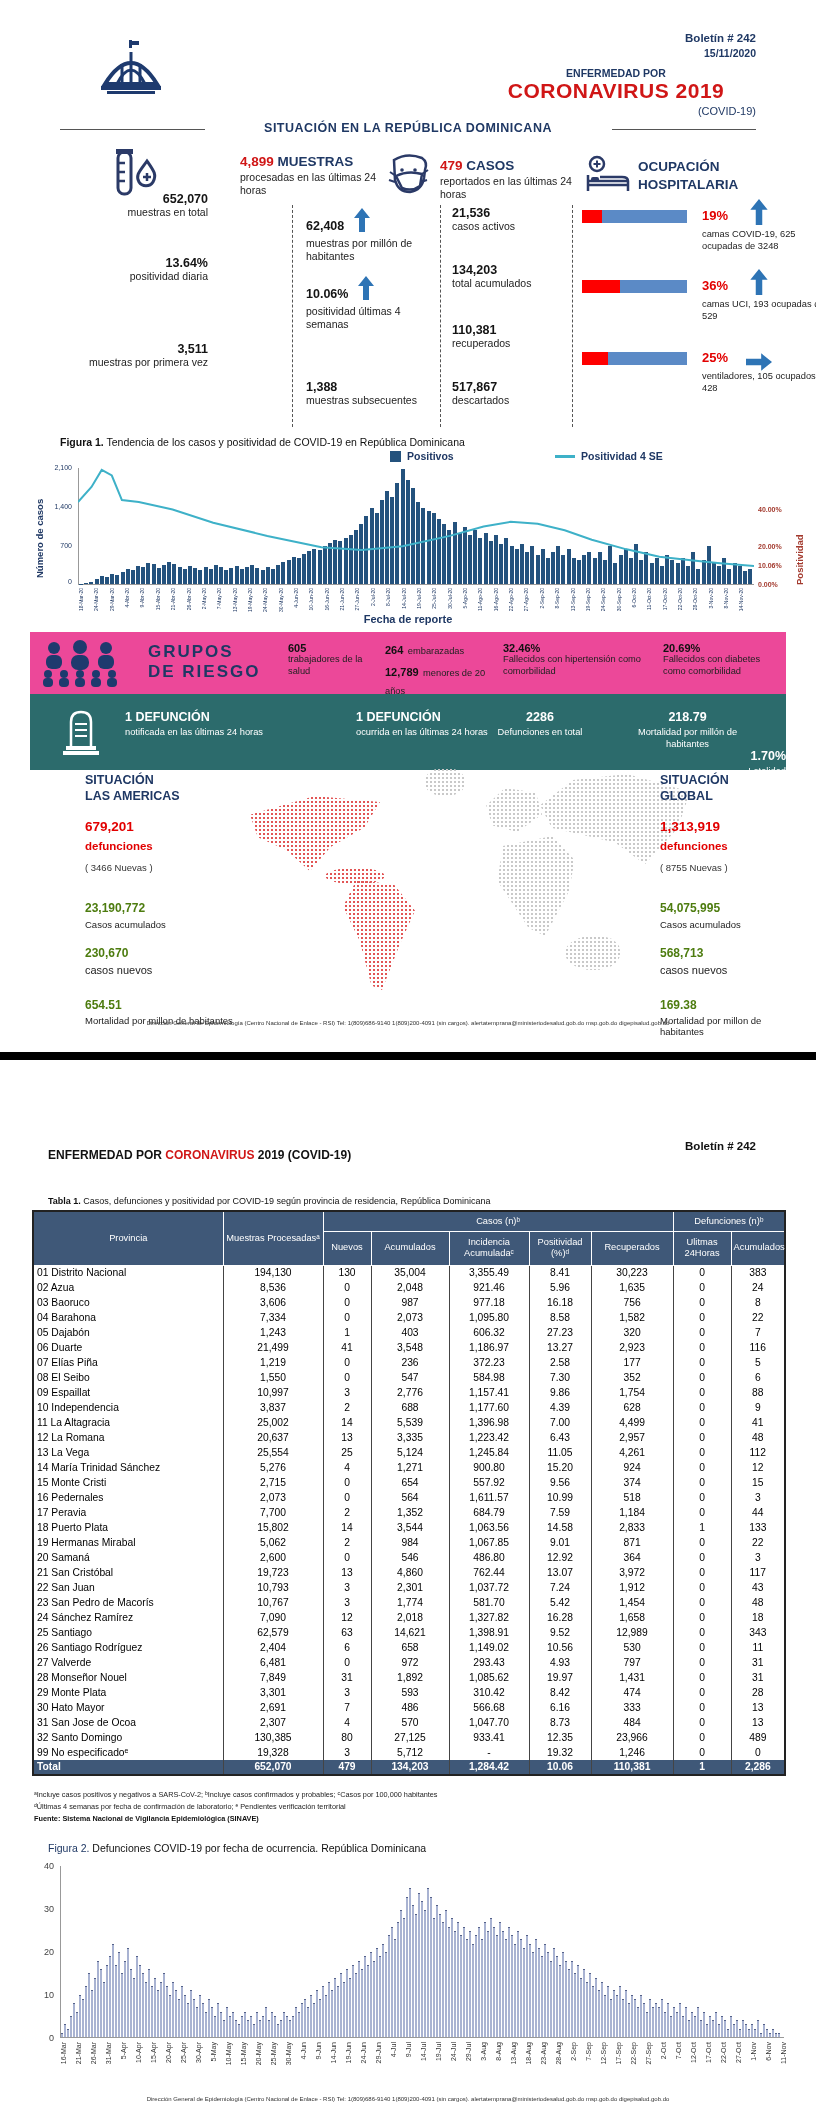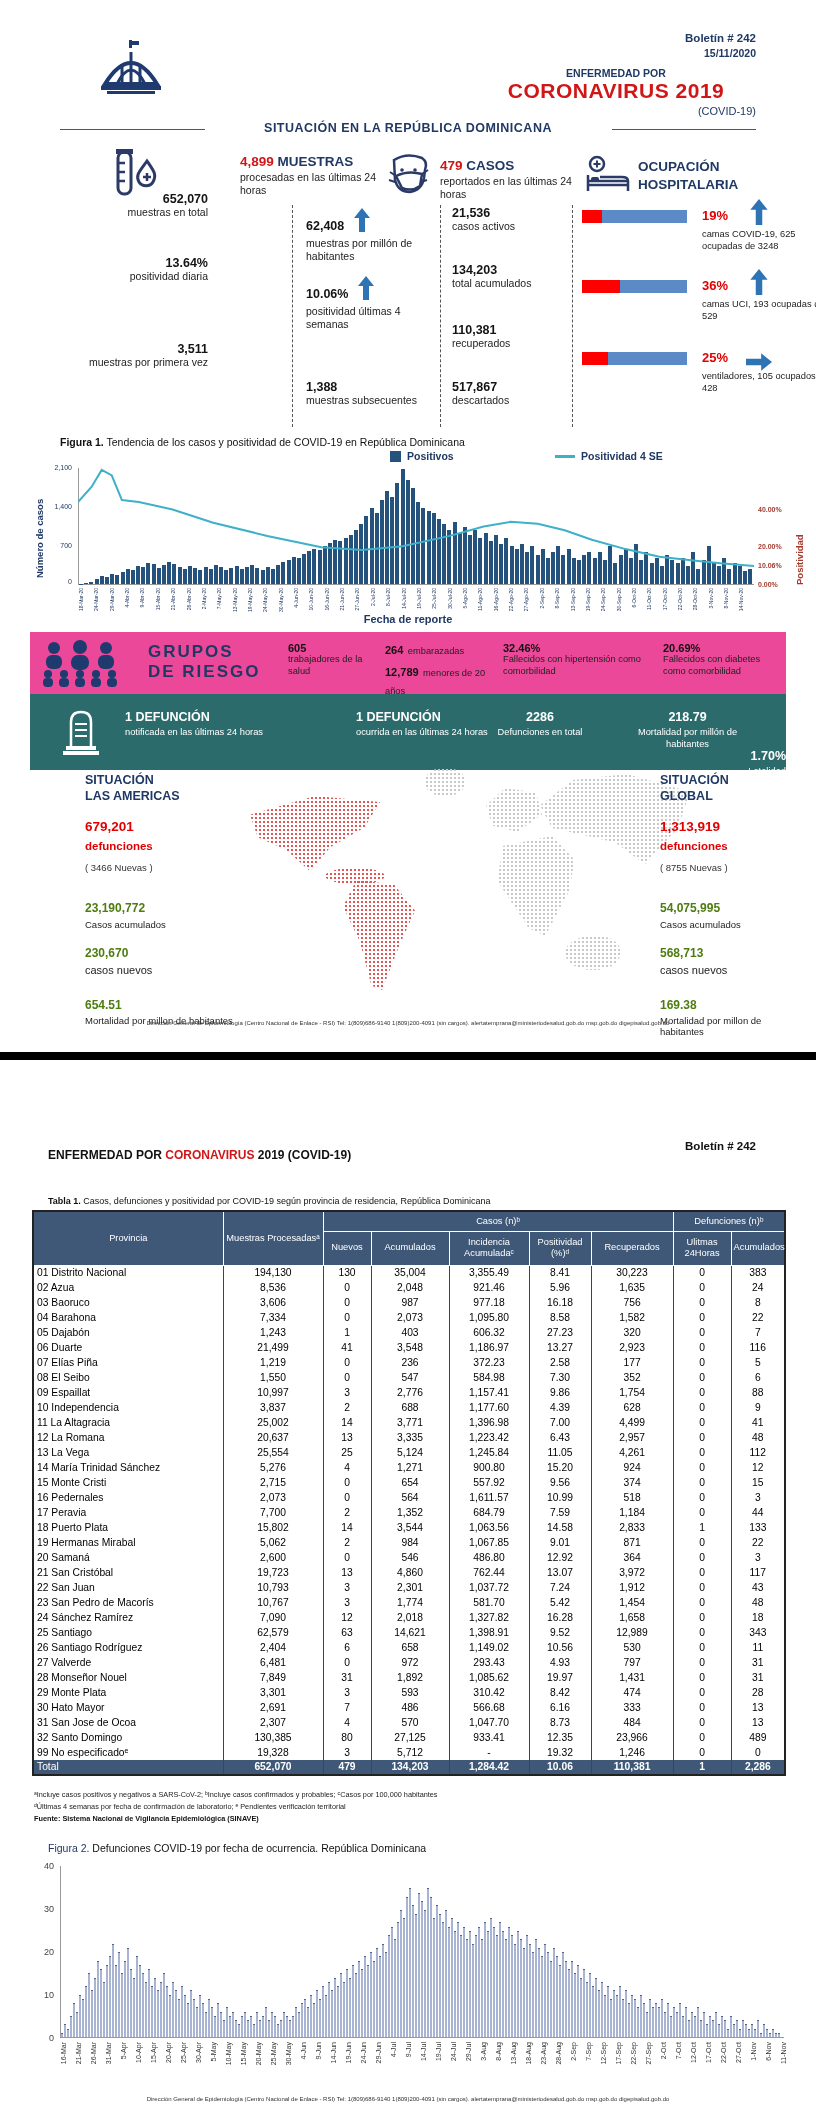--- a/index.html
+++ b/index.html
@@ -82,21 +82,21 @@
 
   
   .p2-title { font-size:12px; font-weight:bold; color:#111; }
   .tbl-cap { font-size:9px; color:#111; }
   table.prov { border-collapse:collapse; table-layout:fixed; width:752px; border:2px solid #222; }
   table.prov th { background:#3F5878; color:#fff; font-weight:normal; font-size:9.3px; border:1px solid #fff; padding:1px 2px; line-height:1.2; }
   table.prov td { border-left:1px solid #444; border-right:1px solid #444; font-size:10.3px; height:15px; line-height:14px; padding:0 3px; color:#000; }
   td.c-prov { text-align:left; }
   td.c-num { text-align:center; }
   tr.total-row td { background:#3F5878; color:#fff; font-weight:bold; border-left:1px solid #3F5878; }
-  tr.total-row td.c-prov { font-weight:normal; }
+  tr.total-row td.c-prov { font-weight:bold; }
   .fnote { font-size:7.3px; color:#222; }
   .fsource { font-size:7.3px; font-weight:bold; color:#111; }
 
   #f2-plot { border-left:1px solid #999; border-bottom:1px solid #999; display:flex; align-items:flex-end; gap:1px; }
   .f2bar { width:2px; background:#a9b3d2; border-top:1px solid #55628a; flex:0 0 auto; }
   .f2tick { position:absolute; font-size:9px; color:#444; width:24px; text-align:right; }
 </style>
 </head>
 <body>
 
@@ -739,21 +739,21 @@
             <td class="c-num">1,177.60</td>
             <td class="c-num">4.39</td>
             <td class="c-num">628</td>
             <td class="c-num">0</td>
             <td class="c-num">9</td>
           </tr>
           <tr>
             <td class="c-prov">11 La Altagracia</td>
             <td class="c-num">25,002</td>
             <td class="c-num">14</td>
-            <td class="c-num">3,771</td>
+            <td class="c-num">5,539</td>
             <td class="c-num">1,396.98</td>
             <td class="c-num">7.00</td>
             <td class="c-num">4,499</td>
             <td class="c-num">0</td>
             <td class="c-num">41</td>
           </tr>
           <tr>
             <td class="c-prov">12 La Romana</td>
             <td class="c-num">20,637</td>
             <td class="c-num">13</td>

